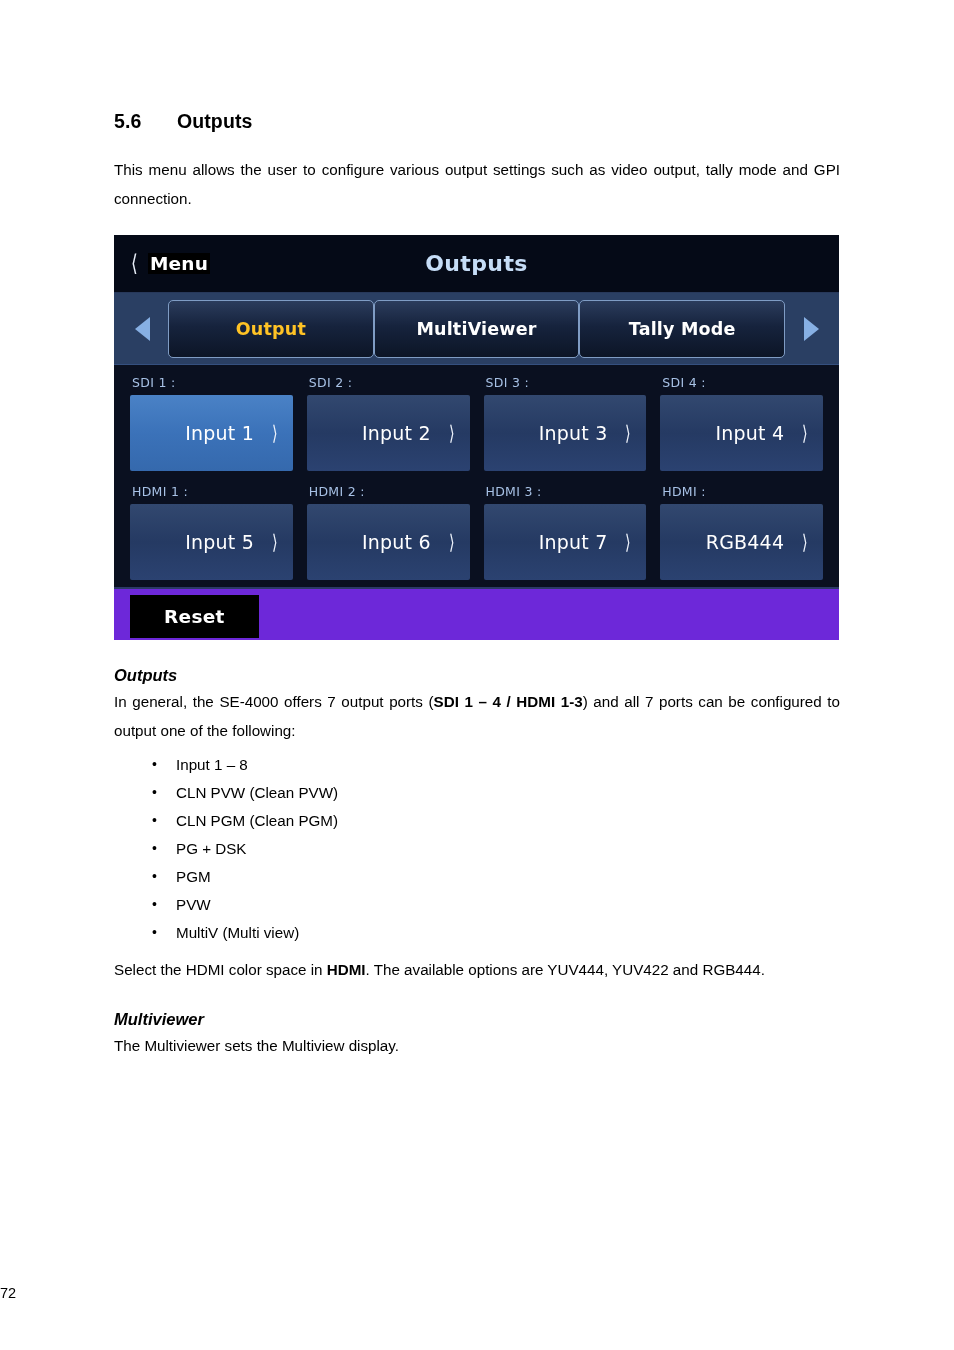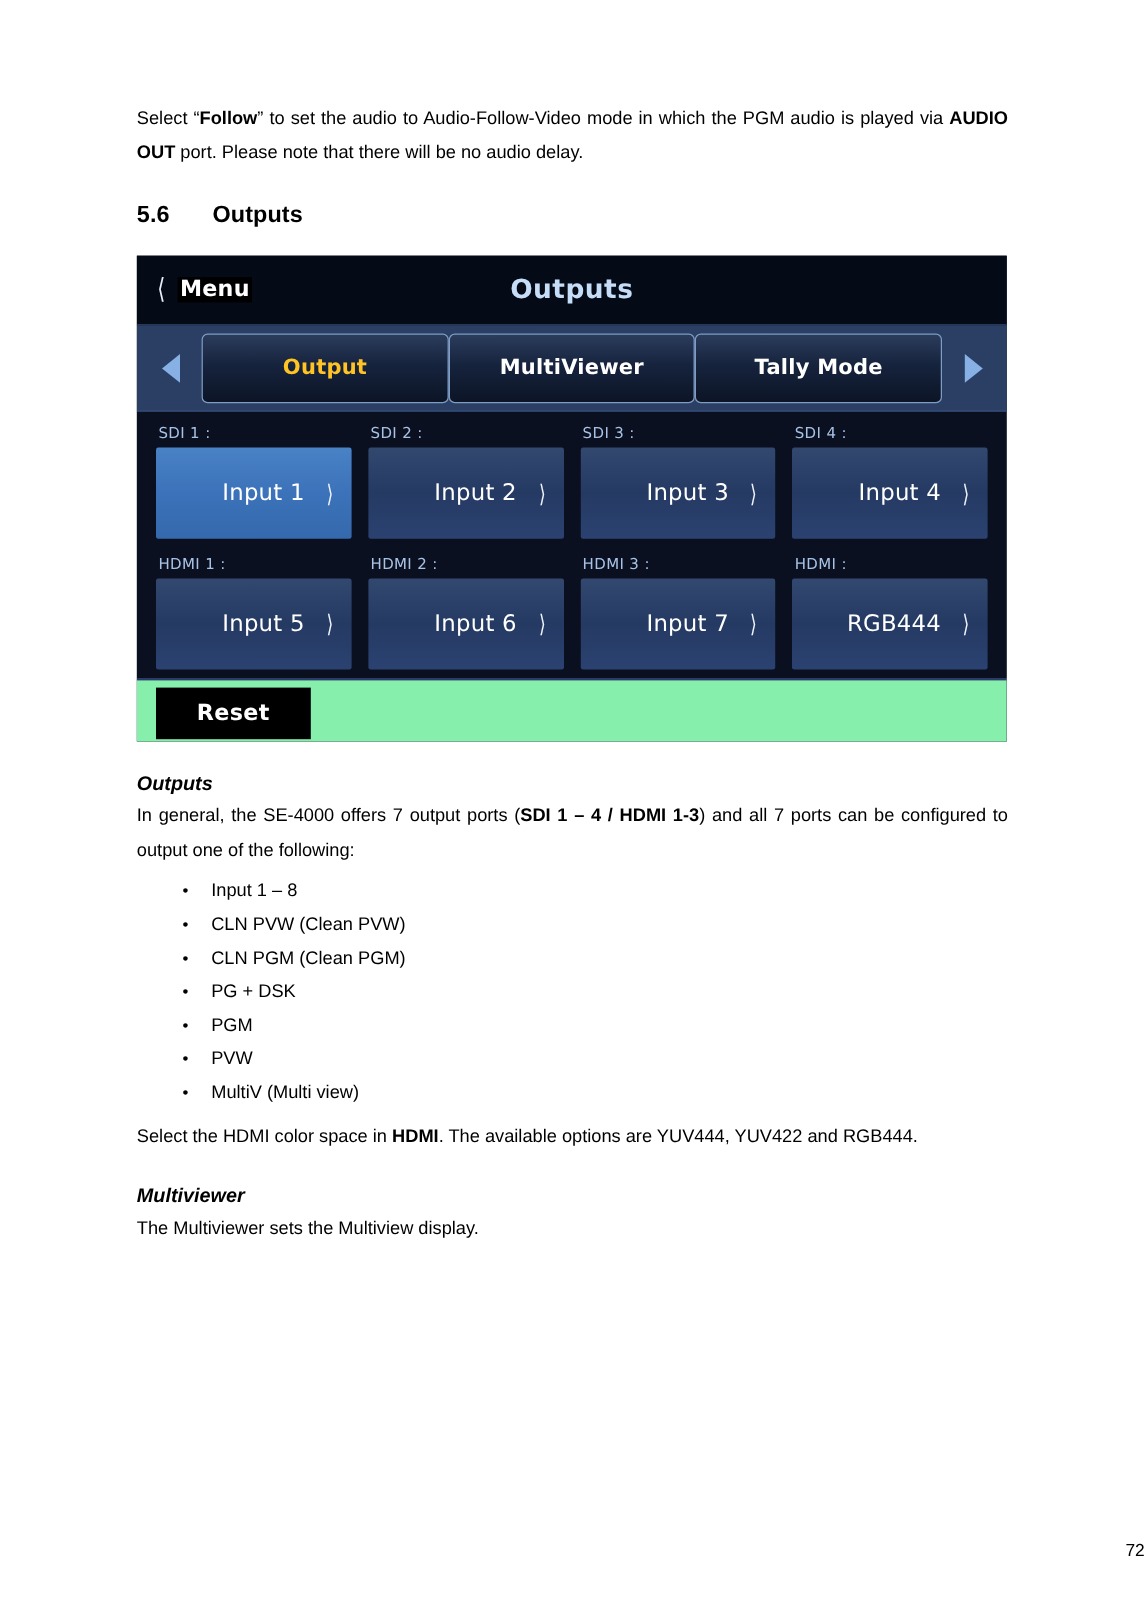--- a/index.html
+++ b/index.html
@@ -240,59 +240,59 @@
     font-weight: 300;
     line-height: 1;
     transform: scaleX(0.72);
     display: inline-block;
   }
 
   
   .dev-footer {
     position: relative;
     height: 54px;
-    background: #86efac;
+    background: #6d28d9;
     border-top: 2px solid #2b3a66;
     display: flex;
     align-items: center;
     padding-left: 16px;
   }
   .reset-btn {
     background: #000000;
     color: #ffffff;
     font-size: 18.5px;
     font-weight: bold;
     padding: 11px 34px;
     letter-spacing: 0.3px;
     cursor: pointer;
   }
 
   
   .page-num {
     position: absolute;
     left: 0; right: 0;
     top: 1285px;
-    text-align: right;
+    text-align: left;
     font-size: 14.5px;
     color: #000;
   }
 </style>
 </head>
 <body>
 
 <div class="page">
   <div class="content">
 
-    <p class="body para-1"><span>Select “</span><b>Follow</b><span>” to set the audio to Audio-Follow-Video mode in which the PGM audio is played via </span><b>AUDIO OUT</b><span> port. Please note that there will be no audio delay.</span></p>
 
     <div class="h2">
       <span class="num">5.6</span>
       <span class="txt">Outputs</span>
     </div>
 
+    <p class="body">This menu allows the user to configure various output settings such as video output, tally mode and GPI connection.</p>
 
     <div class="device">
 
       <div class="dev-header">
         <div class="dev-back">
           <span class="chev-left">⟨</span>
           <span class="dev-back-label">Menu</span>
         </div>
         <div class="dev-title">Outputs</div>
       </div>

